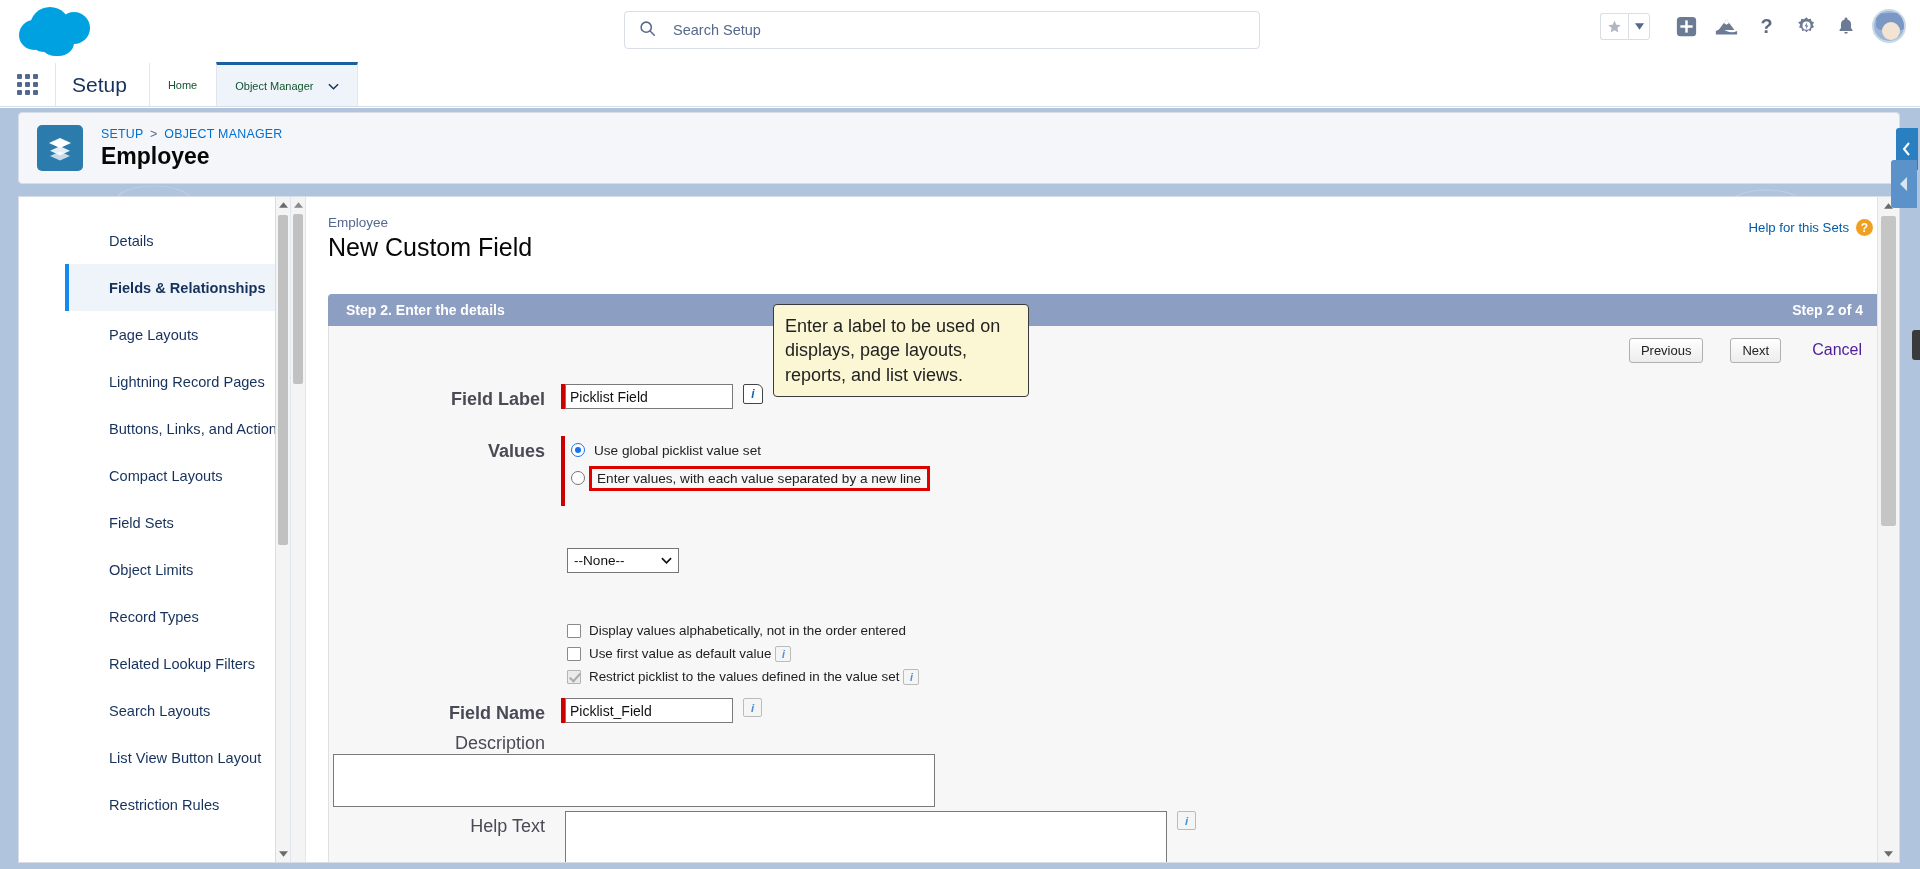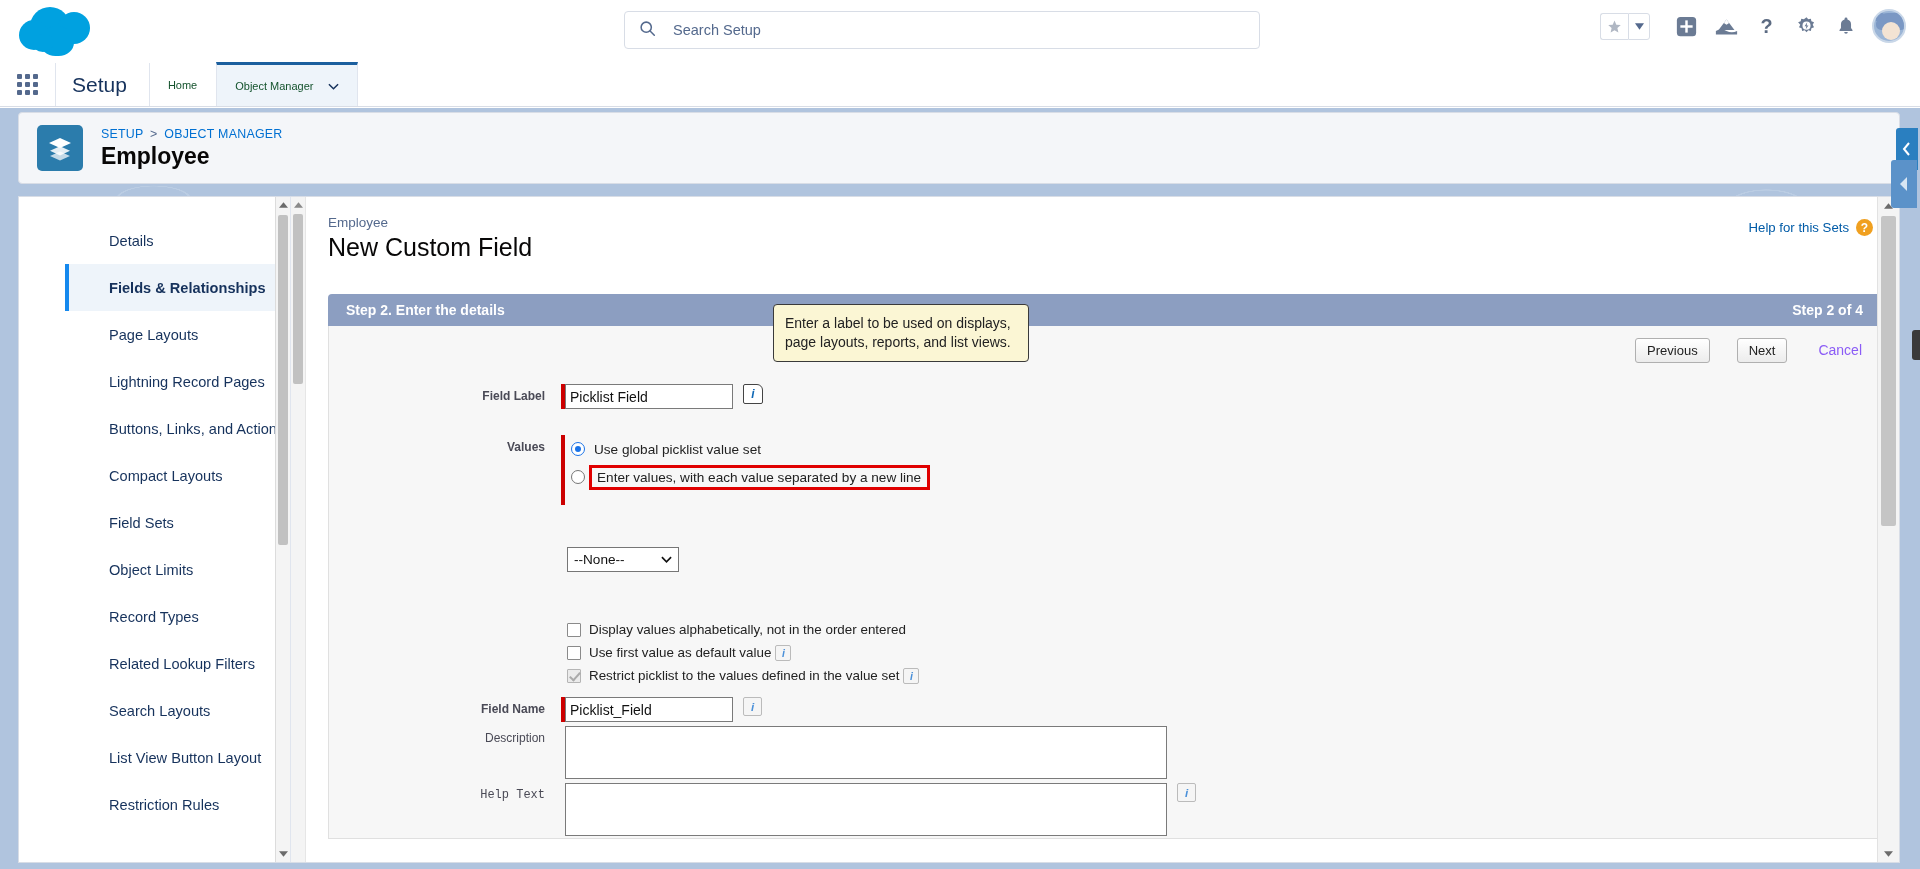--- a/index.html
+++ b/index.html
@@ -234,37 +234,37 @@
   .btn-row {
     display: flex; justify-content: flex-end; align-items: center;
     gap: 27px; padding: 10px 14px 6px 0; height: 44px;
   }
   .btn {
     border: 1px solid #b0b0b0; background: linear-gradient(#fff, #ececec);
     border-radius: 3px; font-size: 13px; color: #222;
     padding: 4px 11px; cursor: pointer; font-family: "Liberation Sans", sans-serif;
   }
   .link-btn {
-    font-size: 14px; color: #8b5cf6; cursor: pointer; text-decoration: none;
+    font-size: 16px; color: #4c1d95; cursor: pointer; text-decoration: none;
     padding: 0 4px;
   }
 
   
   .tooltip {
     position: absolute; left: 444px; top: -22px; width: 256px;
     background: #fbf6d4; border: 1px solid #3a3a3a; border-radius: 4px;
-    padding: 9px 11px; font-size: 14px; color: #222; line-height: 1.35;
+    padding: 9px 11px; font-size: 18px; color: #222; line-height: 1.35;
     z-index: 8;
   }
 
   
   .frow { display: flex; align-items: flex-start; margin-bottom: 2px; }
   .flabel {
     width: 232px; flex: none; text-align: right; padding-right: 16px;
-    font-size: 12px; color: #4a4a56; font-weight: bold; padding-top: 5px;
+    font-size: 18px; color: #4a4a56; font-weight: bold; padding-top: 5px;
   }
   .fctl { display: flex; align-items: flex-start; }
   .req-bar { width: 4px; align-self: stretch; background: #c00; flex: none; min-height: 25px; }
   .txt-input {
     height: 25px; border: 1px solid #7a7a7a; background: #fff;
     font-size: 14px; padding: 0 4px; color: #111; outline: none;
     font-family: "Liberation Sans", sans-serif;
   }
   .info-btn {
     width: 20px; height: 20px; border: 1px solid #444; border-radius: 2px 6px 2px 2px;
@@ -638,29 +638,29 @@
 
         <div class="frow" style="margin-top:10px;">
           <div class="flabel">Field Name</div>
           <div class="fctl">
             <span class="req-bar"></span>
             <input class="txt-input" style="width: 168px;" type="text" value="Picklist_Field">
             <span class="info-btn plain" style="margin-left:10px;width:19px;height:19px;font-size:11.5px;">i</span>
           </div>
         </div>
 
-        <div class="frow" style="margin-top:4px;">
+        <div class="frow" style="margin-top:4px;flex-direction:column;">
           <div class="flabel" style="font-weight:normal;">Description</div>
           <div class="fctl" style="padding-left:4px;">
             <textarea class="ta" rows="3" style=""></textarea>
           </div>
         </div>
 
         <div class="frow" style="margin-top:4px;">
-          <div class="flabel" style="font-weight:normal;font-family:Liberation Mono, monospace;">Help Text</div>
+          <div class="flabel" style="font-weight:normal;">Help Text</div>
           <div class="fctl" style="padding-left:4px;">
             <textarea class="ta" rows="3" style=""></textarea>
             <span class="info-btn plain" style="margin-left:10px;width:19px;height:19px;font-size:11.5px;">i</span>
           </div>
         </div>
 
       </div>
     </div>
   </div>
 

